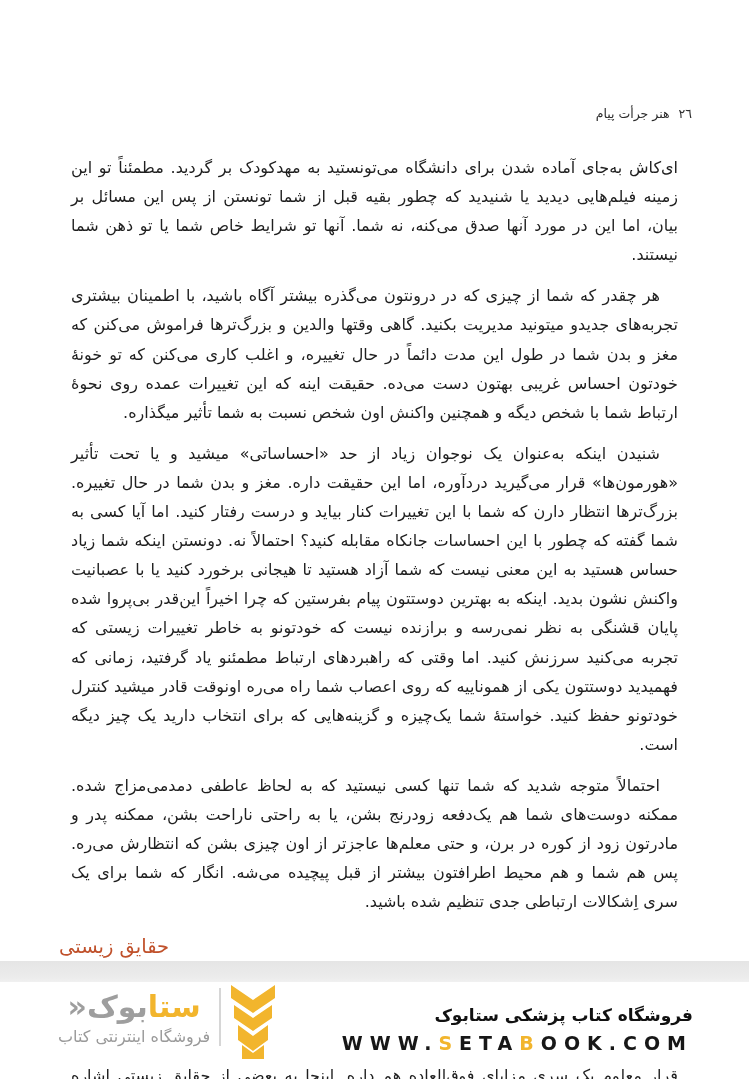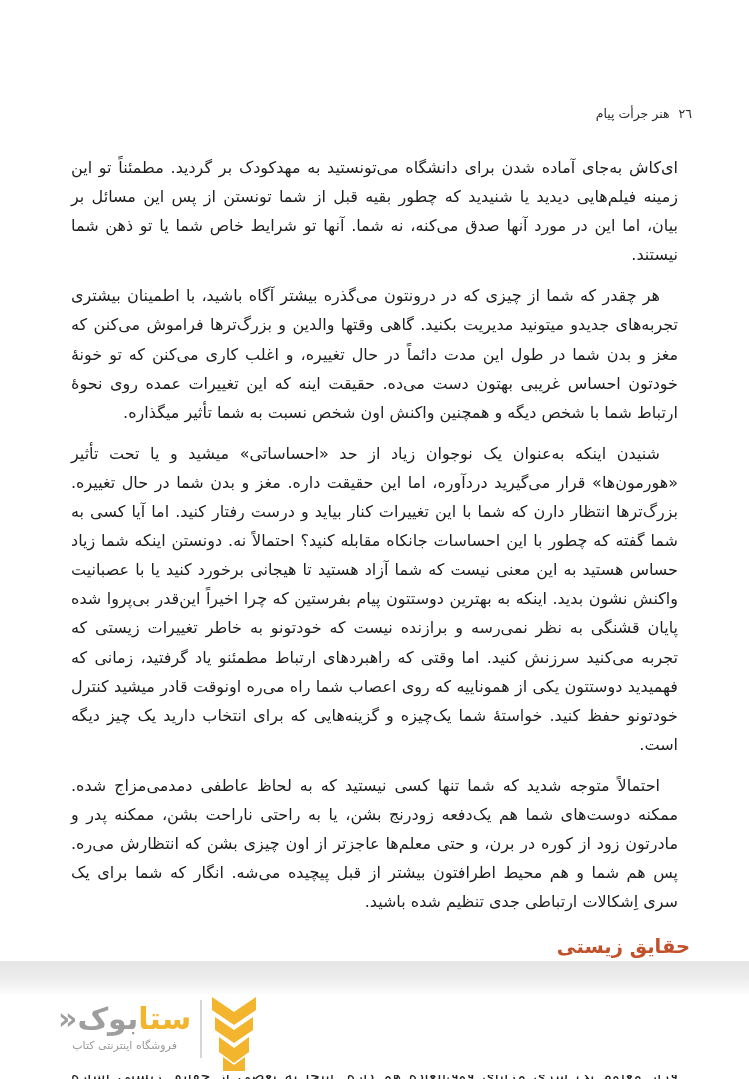--- a/index.html
+++ b/index.html
@@ -37,38 +37,38 @@
     text-align: justify;
     font-size: 16px;
     line-height: 29.1px;
     color: var(--text_color, #1f1f1f);
   }
   .content p { margin: 12px; }
   .content p.indent { text-indent: 18px; }
 
   .section-heading {
     margin: 18px 0 13px 0;
-    text-align: right;
+    text-align: left;
     font-size: 19.5px;
-    font-weight: 700;
+    font-weight: 400;
     color: var(--heading_color, #c0512b);
     line-height: 26px;
   }
 
   
   .footer-shadow {
     position: absolute;
     left: 0; right: 0;
     bottom: 81px;
     height: 37px;
     background: linear-gradient(to bottom, #e5e5e5 0%, #ececec 45%, #f9f9f9 80%, #ffffff 100%);
   }
   .footer-bar {
     position: absolute;
-    left: 0; right: 0; bottom: 4px;
+    left: 0; right: 0; bottom: 16px;
     height: 81px;
     background: #ffffff;
   }
 
   .footer-right {
     position: absolute;
     right: 56px;
     bottom: 9px;
     text-align: right;
   }
@@ -106,21 +106,21 @@
     font-weight: 700;
     line-height: 34px;
     white-space: nowrap;
   }
   .wordmark .wm-yellow { color: var(--accent_yellow, #f2b52d); }
   .wordmark .wm-gray   { color: var(--logo_gray, #9e9e9e); }
   .wordmark .wm-chev   { color: var(--logo_gray, #9e9e9e); font-weight: 700; }
   .logo-caption {
     direction: rtl;
     margin-top: 3px;
-    font-size: 11px;
+    font-size: 16px;
     color: #9a9a9a;
     letter-spacing: 0.5px;
   }
   .logo-divider {
     width: 2px;
     height: 58px;
     margin: 10px 9px 0 9px;
     background: #d6d6d6;
   }
   .logo-icon { margin-top: 7px; }
@@ -156,15 +156,19 @@
       <div class="logo-icon">
         <svg width="46" height="74" viewBox="0 0 46 74" xmlns="http://www.w3.org/2000/svg">
           <polygon points="1,0 23,15 45,0 45,13 23,28 1,13" fill="#f2b52d"></polygon>
           <polygon points="4,20 23,33 42,20 42,33 23,46 4,33" fill="#f2b52d"></polygon>
           <polygon points="8,40 23,51 38,40 38,55 23,66 8,55" fill="#f2b52d"></polygon>
           <polygon points="12,60 23,68 34,60 34,74 23,74 12,74" fill="#f2b52d"></polygon>
         </svg>
       </div>
     </div>
 
+    <div class="footer-right">
+      <div class="store-line">فروشگاه کتاب پزشکی ستابوک</div>
+      <div class="url-line"><span>WWW.</span><span class="accent">S</span><span>ETA</span><span class="accent">B</span><span>OOK.COM</span></div>
+    </div>
 
   </div>
 </div>
 
 </body></html>

